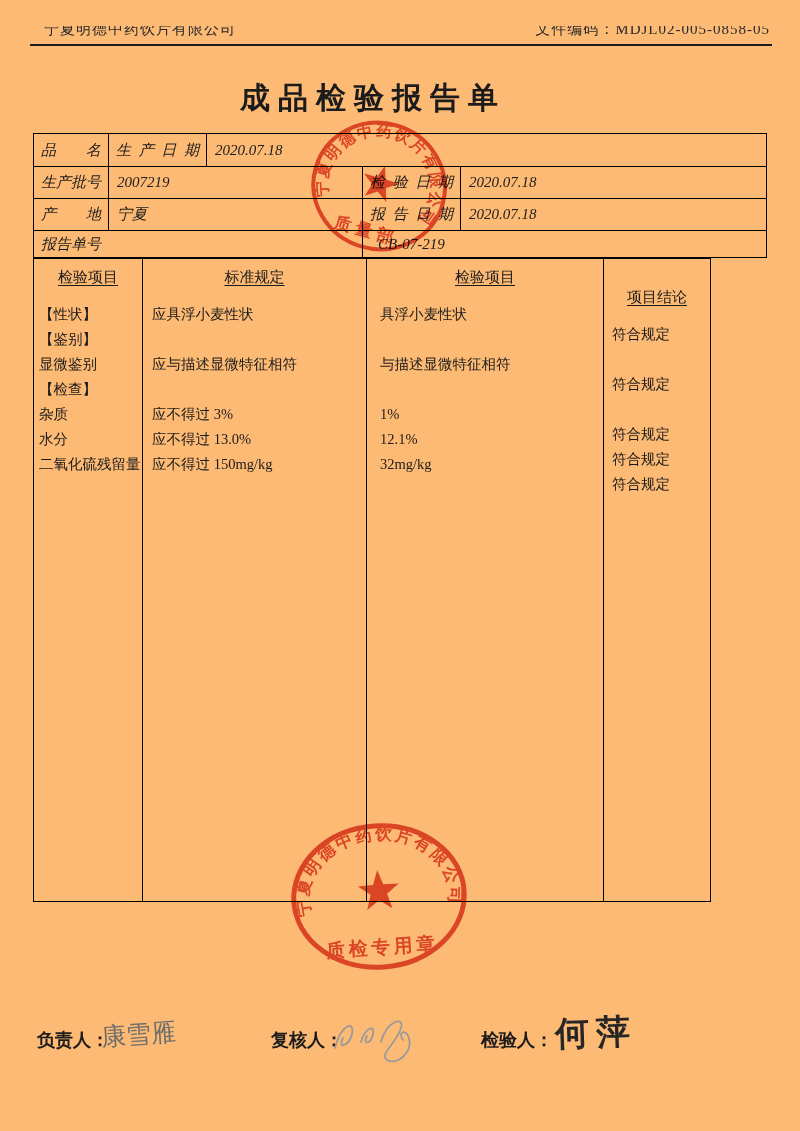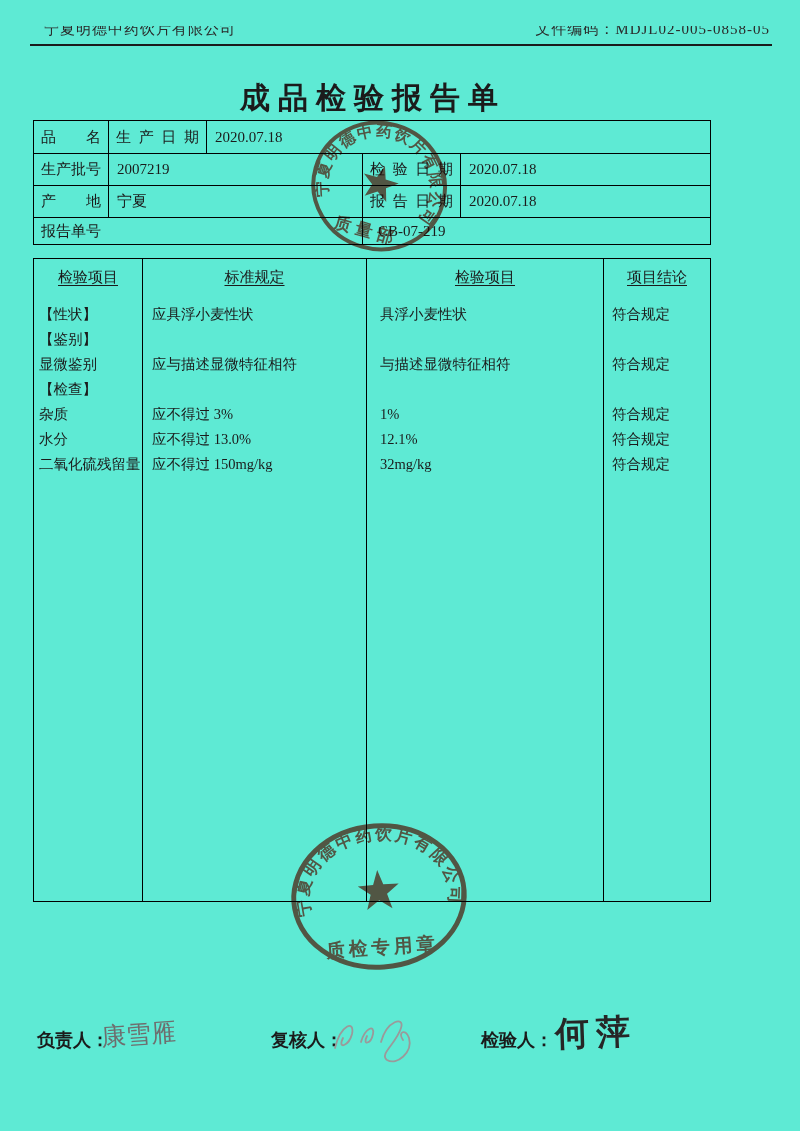--- a/index.html
+++ b/index.html
@@ -1,28 +1,28 @@
 <!DOCTYPE html>
 <html><head>
 <meta charset="utf-8">
 <style>
   html,body{margin:0;padding:0;background:#fff;}
-  .page{position:relative;width:800px;height:1131px;background:#5eead4;overflow:hidden;
+  .page{position:relative;width:800px;height:1131px;background:#fdba74;overflow:hidden;
         font-family:"Liberation Serif","DejaVu Serif",serif;color:#1b1b1b;}
   
   .hdr-clip{position:absolute;top:26px;height:15px;overflow:hidden;}
   .hdr-clip .inner{display:block;margin-top:-7px;font-size:15px;line-height:20px;color:#2a2a2a;letter-spacing:1px;white-space:nowrap;}
   .hdr-left{left:44px;width:330px;}
   .hdr-right{left:450px;width:320px;text-align:right;}
   .hdr-rule{position:absolute;left:30px;top:44px;width:742px;height:2px;background:#1b1b1b;}
   
   .title{position:absolute;left:33px;top:78px;width:680px;margin:0;text-align:center;
          font-size:30px;font-weight:bold;letter-spacing:8px;}
   
-  .info-table{position:absolute;left:33px;top:120px;width:678px;height:125px;border:1.5px solid #000;box-sizing:border-box;}
+  .info-table{position:absolute;left:33px;top:133px;width:734px;height:125px;border:1.5px solid #000;box-sizing:border-box;font-style:italic;}
   .irow{display:flex;box-sizing:border-box;border-bottom:1px solid #000;}
   .irow:last-child{border-bottom:none;}
   .icell{box-sizing:border-box;font-size:15px;display:flex;align-items:center;overflow:hidden;white-space:nowrap;}
   .bline{border-right:1px solid #000;}
   .jlabel{display:block;width:100%;padding:0 7px;text-align:justify;text-align-last:justify;}
   .plain{padding-left:8px;}
   
   .items-table{position:absolute;left:33px;top:258px;width:678px;height:644px;border:1.5px solid #000;border-top-width:1px;
                box-sizing:border-box;display:flex;}
   .icol{box-sizing:border-box;height:100%;border-right:1px solid #000;}
@@ -124,21 +124,21 @@
     <div class="icol" style="width:237px;">
       <span class="icol-h">检验项目</span>
       <div class="irowline first-line pad3">具浮小麦性状</div>
       <div class="irowline pad3"></div>
       <div class="irowline pad3">与描述显微特征相符</div>
       <div class="irowline pad3"></div>
       <div class="irowline pad3">1%</div>
       <div class="irowline pad3">12.1%</div>
       <div class="irowline pad3">32mg/kg</div>
     </div>
-    <div class="icol" style="flex:1;">
+    <div class="icol" style="flex:1;margin-top:20px;">
       <span class="icol-h">项目结论</span>
       <div class="irowline first-line pad4">符合规定</div>
       <div class="irowline pad4"></div>
       <div class="irowline pad4">符合规定</div>
       <div class="irowline pad4"></div>
       <div class="irowline pad4">符合规定</div>
       <div class="irowline pad4">符合规定</div>
       <div class="irowline pad4">符合规定</div>
     </div>
   </div>

